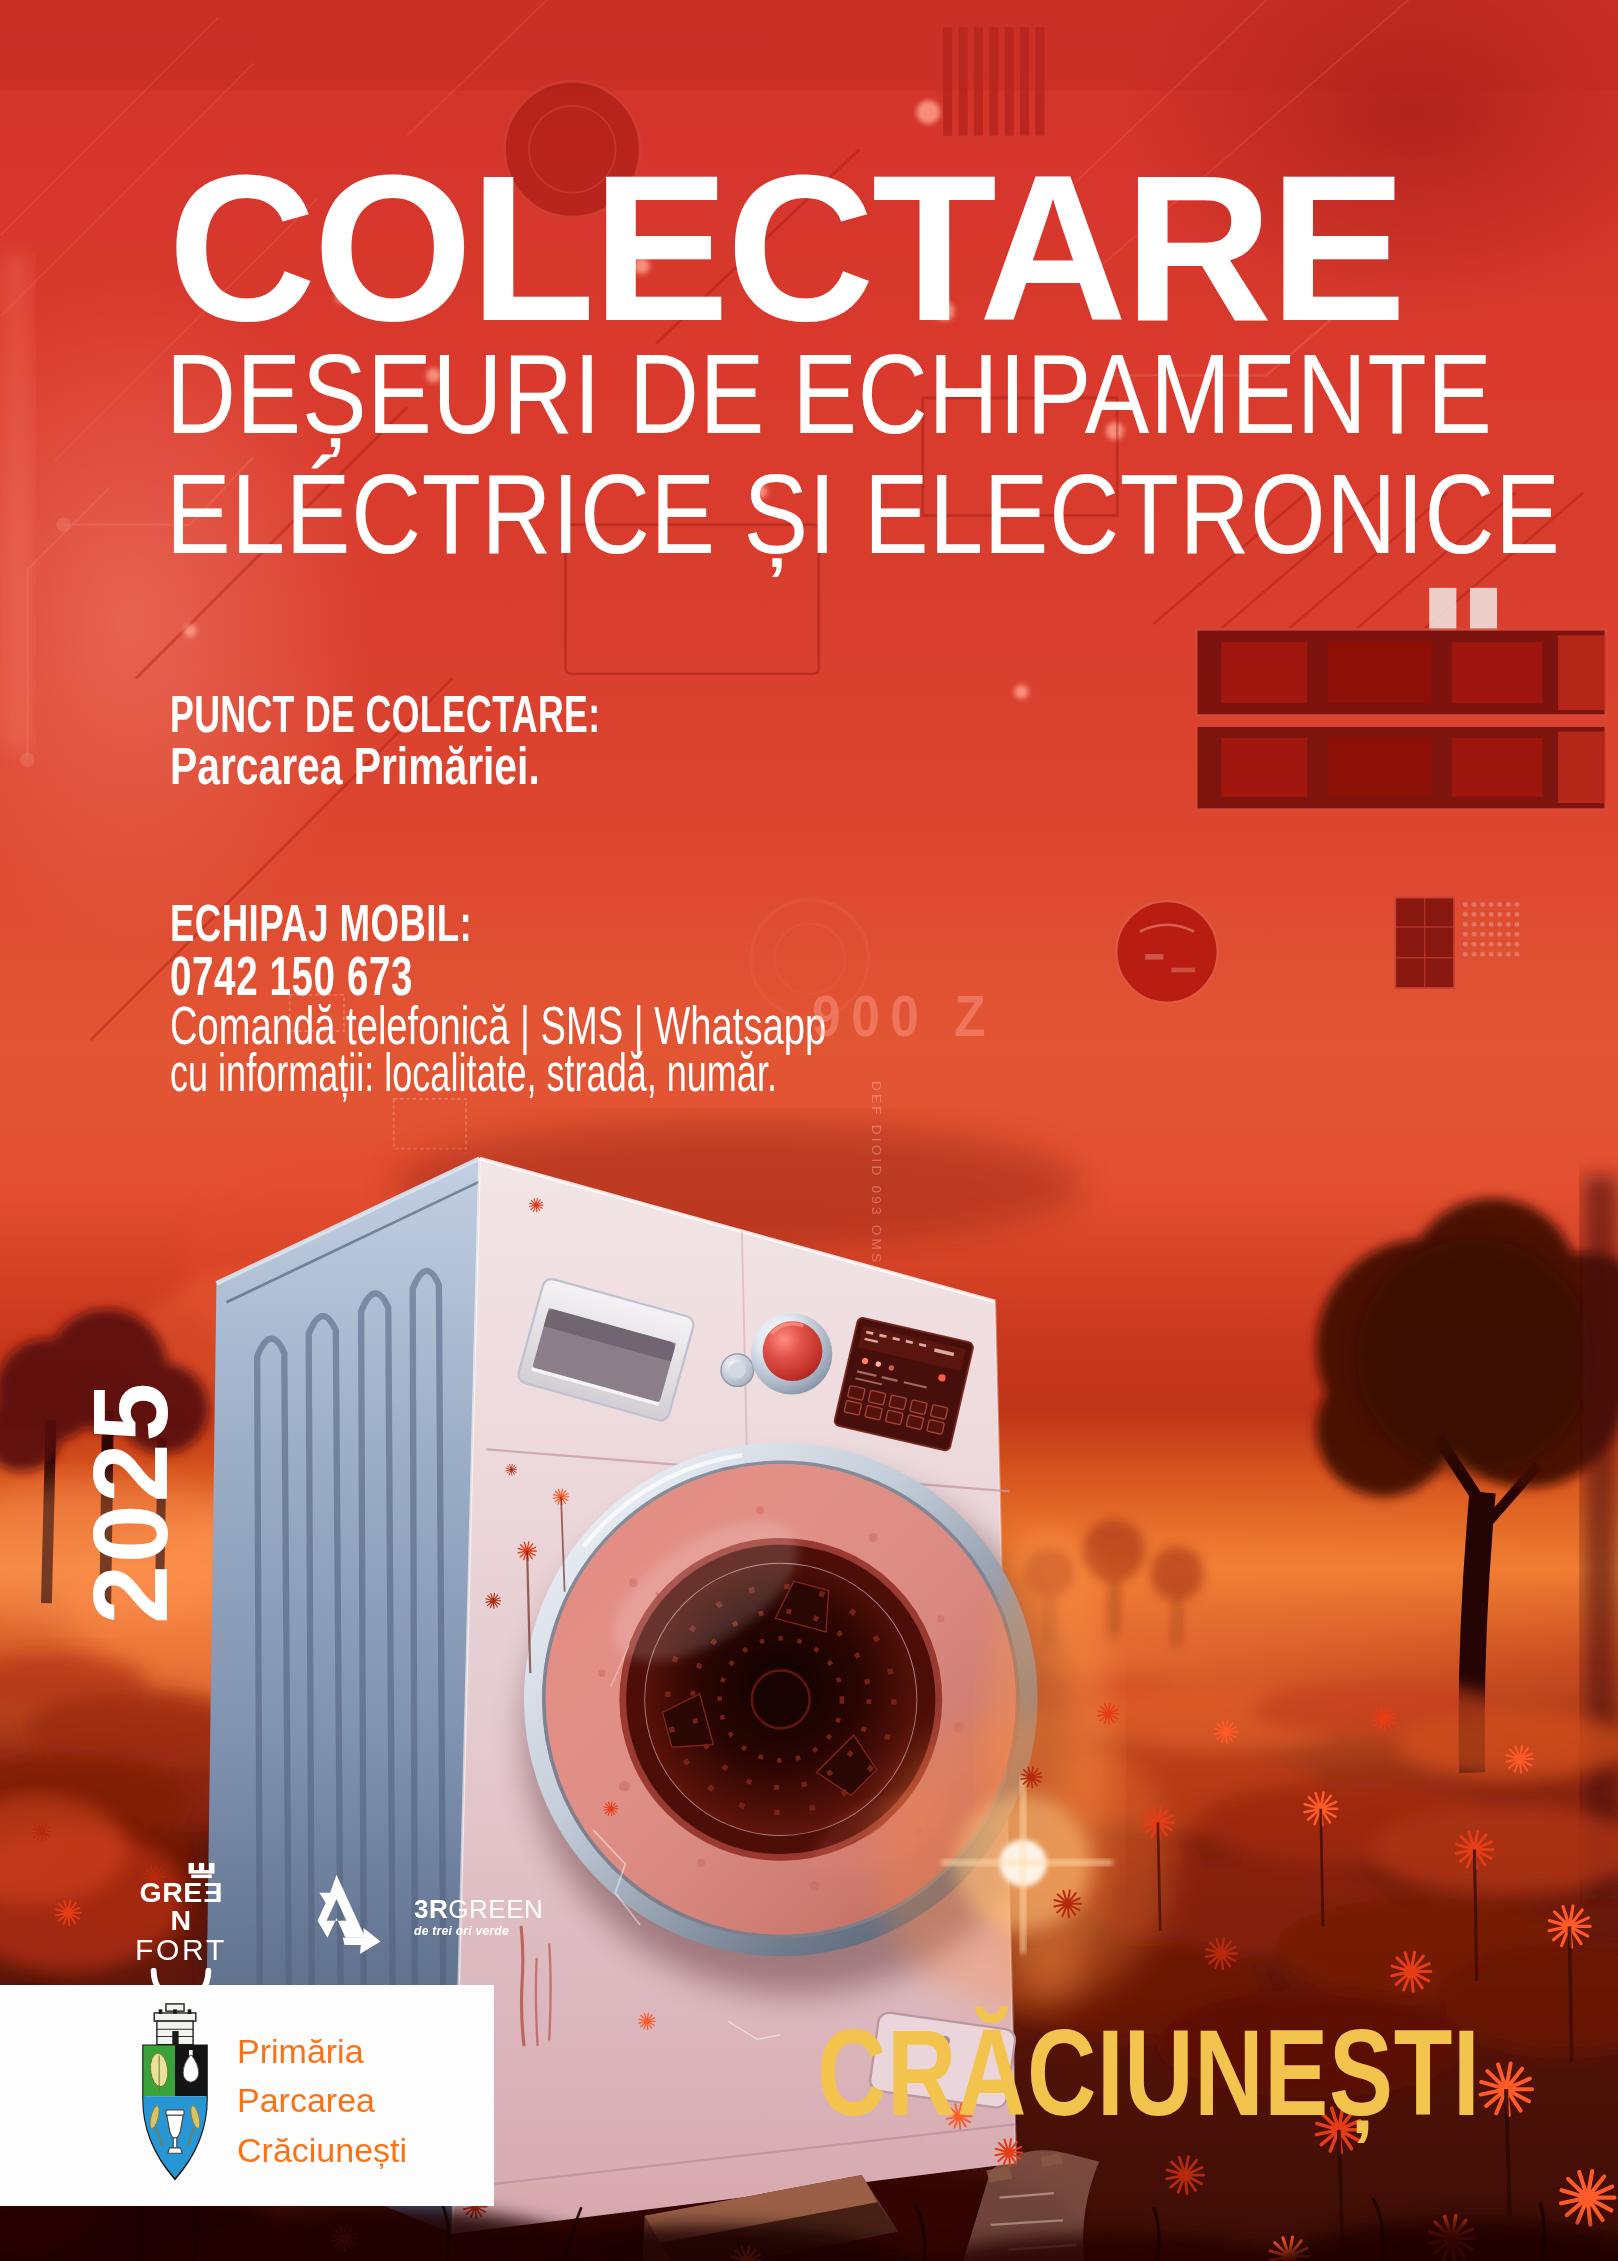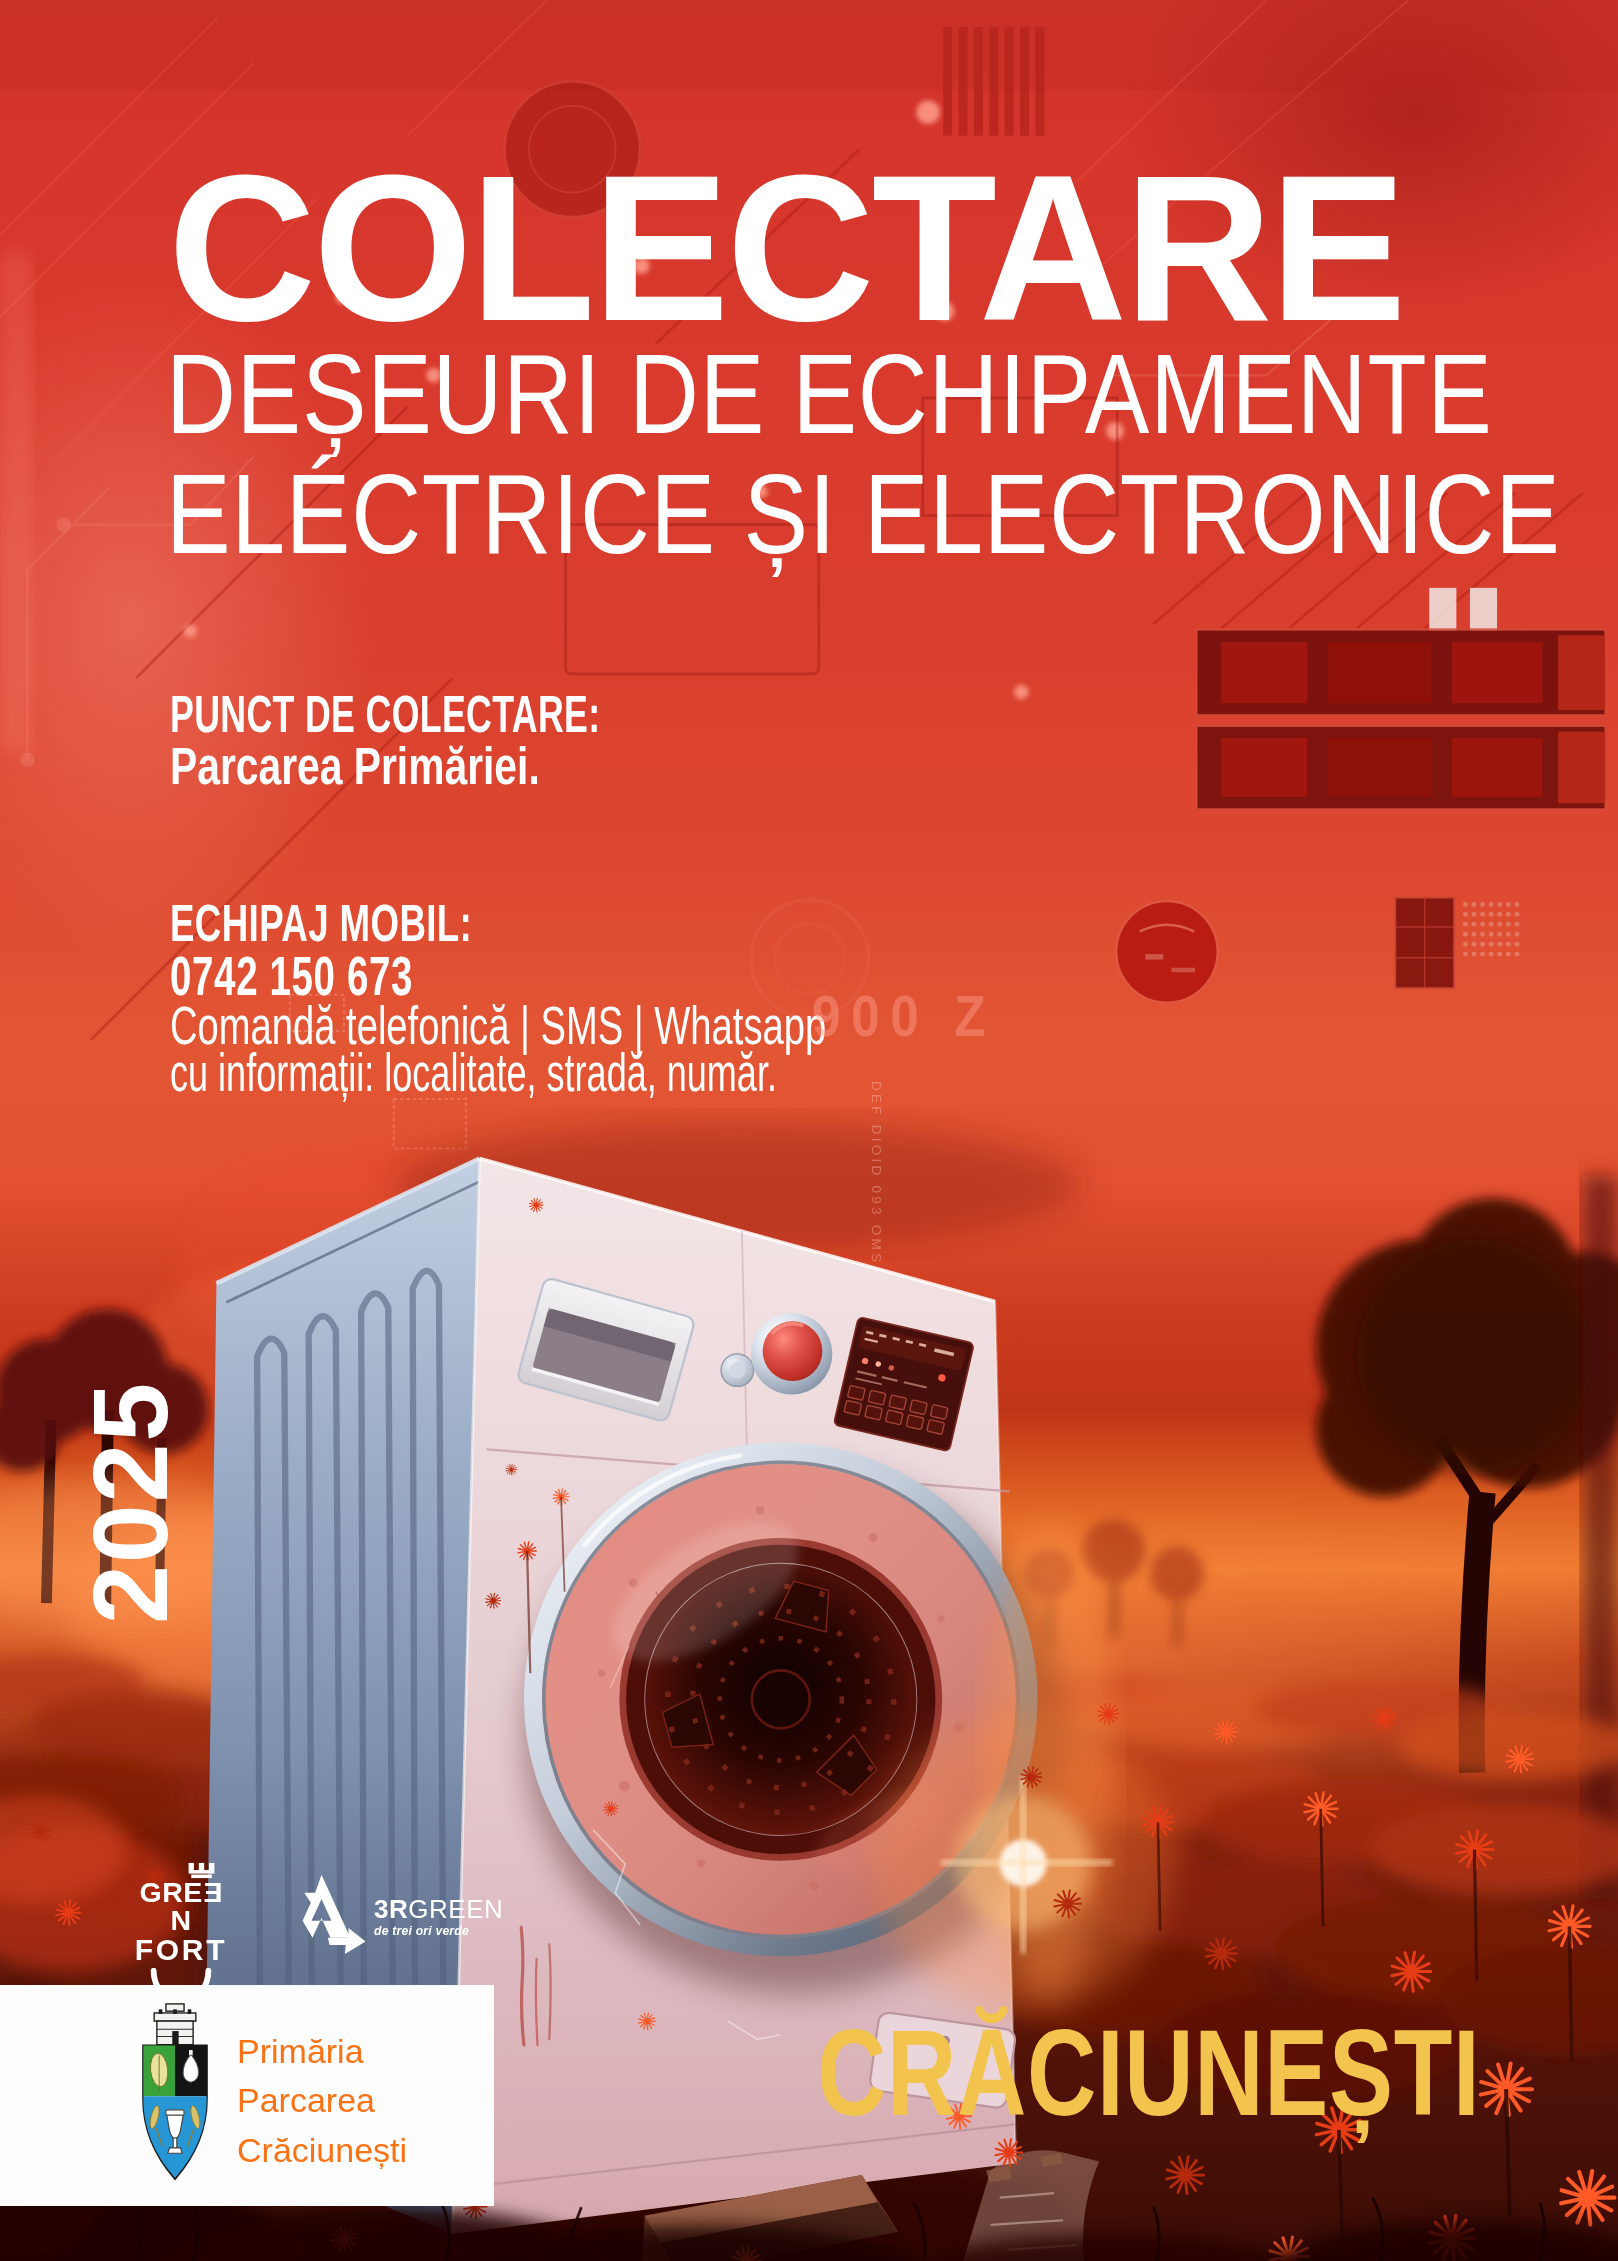--- a/index.html
+++ b/index.html
@@ -34,23 +34,23 @@
   .date-line .time{display:inline-block;font-weight:400;transform:scaleX(.85);transform-origin:0 50%;margin-left:15.4px;letter-spacing:1.8px;}
   .date-line .sup{font-size:29px;position:relative;top:-21px;letter-spacing:0.9px;}
   .city{left:817px;top:2011px;font-size:123px;font-weight:bold;color:#F2C44D;transform:scaleX(.78);letter-spacing:0.9px;}
   .bg-silk{position:absolute;left:812px;top:988px;font-size:57px;font-weight:bold;color:#ff9d8c;opacity:.45;letter-spacing:11.8px;transform:scaleX(.9);transform-origin:0 0;}
   .bg-silk-v{position:absolute;left:883px;top:1081px;font-size:13.6px;color:#ffc0b0;opacity:.4;letter-spacing:3.2px;transform:rotate(90deg);transform-origin:0 0;}
   
   .gf{position:absolute;left:130px;top:1862px;width:102px;text-align:center;color:#fff;}
   .gf .castle{display:block;margin:0 0 0 55px;}
   .gf .w1{font-size:28.5px;font-weight:bold;letter-spacing:0.5px;line-height:.98;}
   .gf .w1 .flip{display:inline-block;transform:scaleX(-1);}
-  .gf .w2{font-size:30px;font-weight:bold;letter-spacing:2.7px;line-height:1.02;text-align:center;}
+  .gf .w2{font-size:30px;font-weight:normal;letter-spacing:2.7px;line-height:1.02;text-align:center;}
   .gf .shield{display:block;margin:2.7px auto 0;}
-  .rg{position:absolute;left:277px;top:1873px;display:flex;color:#fff;}
+  .rg{position:absolute;left:292px;top:1873px;display:flex;color:#fff;gap:25px;}
   .rg .txt{margin:22.6px 0 0 8.1px;}
   .rg .l1{font-size:26px;letter-spacing:0.5px;line-height:1;}
   .rg .l1 .b{font-weight:bold;}
   .rg .l2{font-size:12.2px;font-weight:bold;font-style:italic;margin-top:2.7px;letter-spacing:0.2px;}
   
   .whitebox{position:absolute;left:0;top:1985px;width:494px;height:221px;background:#fdfdfd;}
   .coa{position:absolute;left:136px;top:2003px;}
   .th-text{position:absolute;left:237px;top:2027px;font-size:34px;line-height:1.45;color:#f97316;white-space:nowrap;}
 </style>
 </head>

